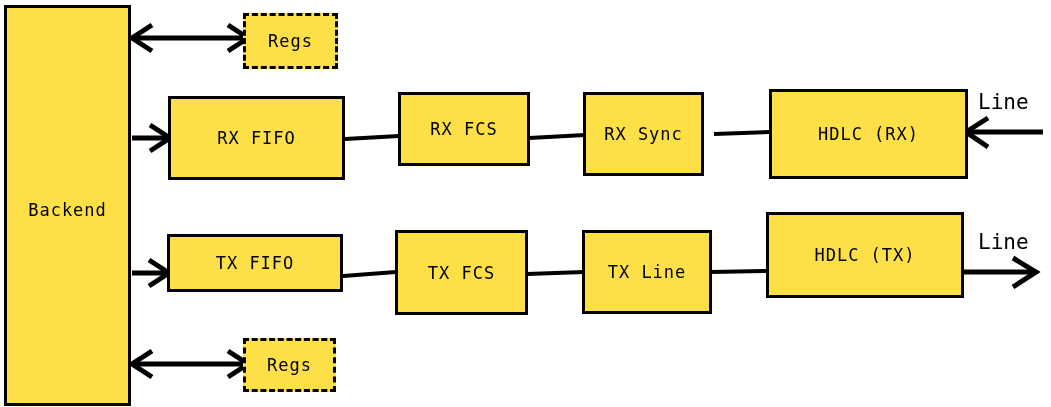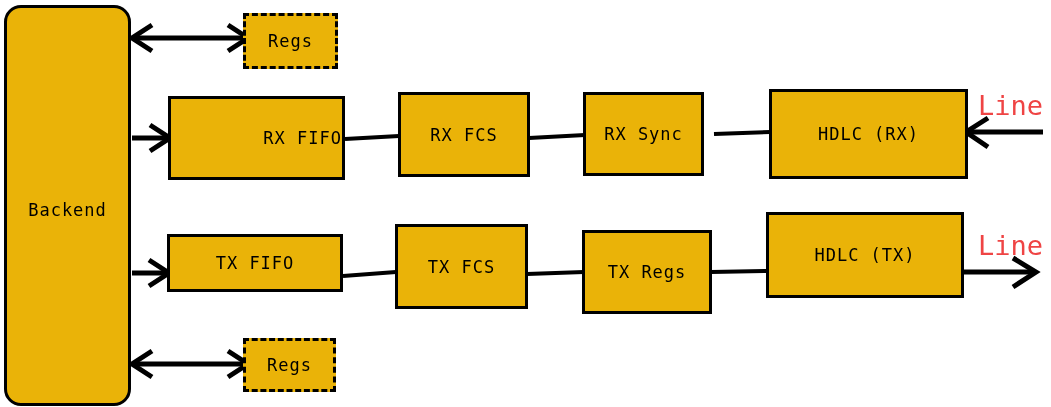--- a/index.html
+++ b/index.html
@@ -12,46 +12,45 @@
     width: 1051px;
     height: 407px;
     background: #ffffff;
     overflow: hidden;
     font-family: "DejaVu Sans Mono", "Liberation Mono", monospace;
   }
   .blk {
     position: absolute;
     box-sizing: border-box;
     border: 3px solid #000000;
-    background: #eab308;
+    background: #fde047;
     display: flex;
     align-items: center;
     justify-content: center;
     color: #000000;
     font-size: 17px;
     letter-spacing: 1px;
     white-space: nowrap;
   }
   .blk.dashed {
     border: 3px dashed #000000;
   }
   .blk.tall {
     align-items: flex-start;
     justify-content: center;
-    border-radius: 17px;
   }
   .blk.tall > .lbl {
     position: absolute;
     top: 192px;
   }
   .lbl { pointer-events: none; }
   .freelabel {
     position: absolute;
-    color: #ef4444;
-    font-size: 27px;
+    color: #000000;
+    font-size: 21px;
     letter-spacing: 0px;
     white-space: nowrap;
   }
   svg.wires {
     position: absolute;
     left: 0;
     top: 0;
     width: 1051px;
     height: 407px;
     overflow: visible;
@@ -126,46 +125,46 @@
   </svg>
 
   <div class="blk tall" style="left:4px; top:5px; width:127px; height:401px;">
     <span class="lbl">Backend</span>
   </div>
 
   <div class="blk dashed" style="left:243px; top:13px; width:95px; height:56px;">
     <span class="lbl">Regs</span>
   </div>
 
-  <div class="blk" style="left:168px; top:96px; width:177px; height:84px;justify-content:flex-end;">
+  <div class="blk" style="left:168px; top:96px; width:177px; height:84px;">
     <span class="lbl">RX FIFO</span>
   </div>
 
-  <div class="blk" style="left:398px; top:92px; width:132px; height:85px;">
+  <div class="blk" style="left:398px; top:92px; width:132px; height:74px;">
     <span class="lbl">RX FCS</span>
   </div>
 
   <div class="blk" style="left:583px; top:92px; width:121px; height:84px;">
     <span class="lbl">RX Sync</span>
   </div>
 
   <div class="blk" style="left:769px; top:89px; width:199px; height:90px;">
     <span class="lbl">HDLC (RX)</span>
   </div>
 
   <div class="blk" style="left:167px; top:234px; width:176px; height:58px;">
     <span class="lbl">TX FIFO</span>
   </div>
 
-  <div class="blk" style="left:395px; top:224px; width:133px; height:85px;">
+  <div class="blk" style="left:395px; top:230px; width:133px; height:85px;">
     <span class="lbl">TX FCS</span>
   </div>
 
   <div class="blk" style="left:582px; top:230px; width:130px; height:84px;">
-    <span class="lbl">TX Regs</span>
+    <span class="lbl">TX Line</span>
   </div>
 
   <div class="blk" style="left:766px; top:212px; width:198px; height:86px;">
     <span class="lbl">HDLC (TX)</span>
   </div>
 
   <div class="blk dashed" style="left:243px; top:338px; width:93px; height:54px;">
     <span class="lbl">Regs</span>
   </div>
 

